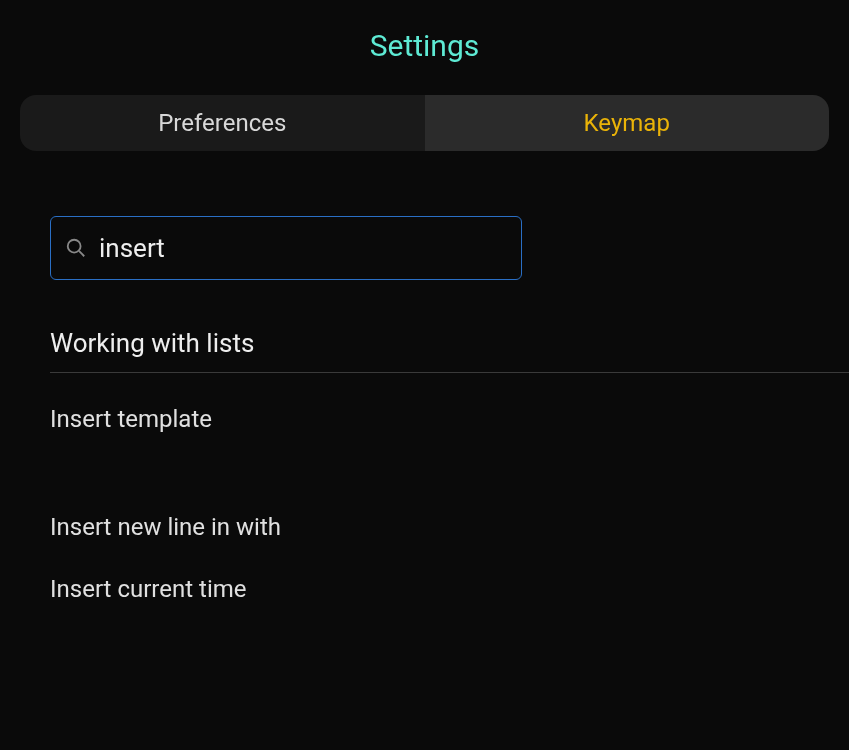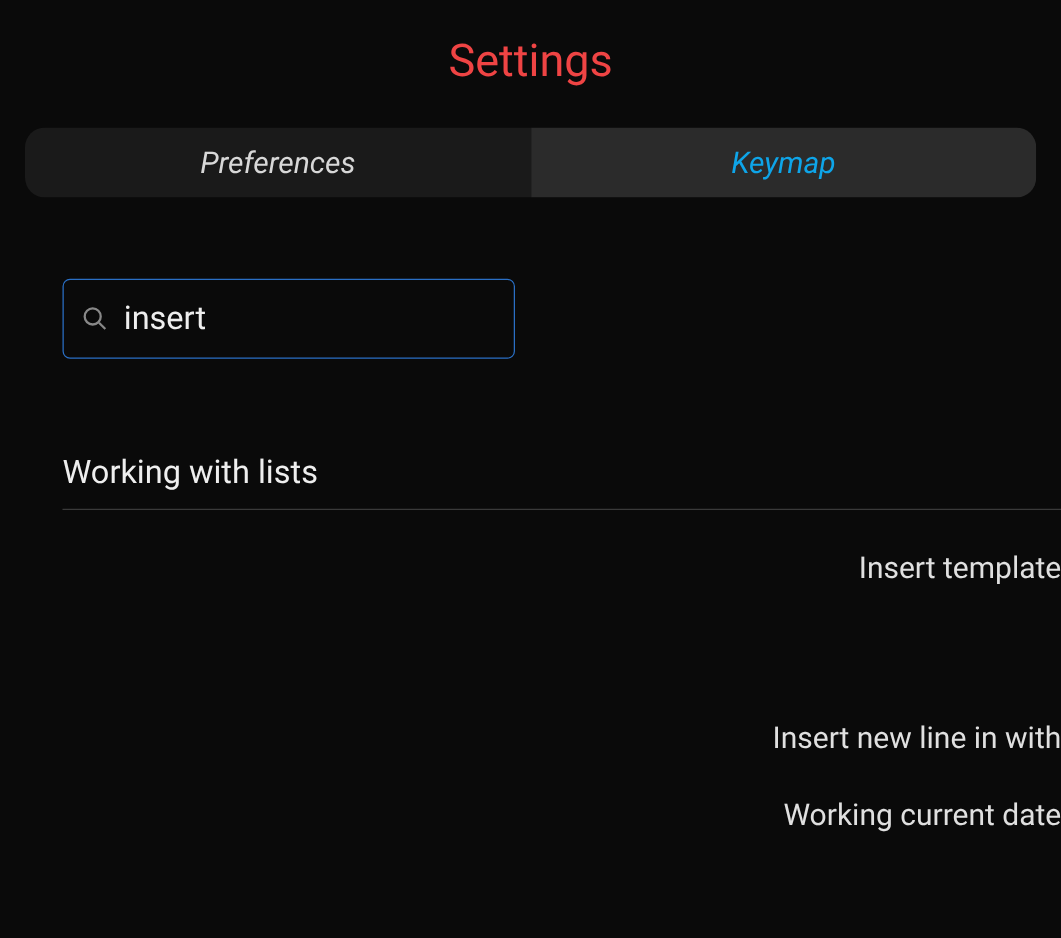--- a/index.html
+++ b/index.html
@@ -12,59 +12,58 @@
       background-color: #0a0a0a;
       color: #e8e8e8;
       font-family: -apple-system, BlinkMacSystemFont, "Segoe UI", Roboto, Helvetica, Arial, sans-serif;
       width: 849px;
       height: 750px;
       overflow: hidden;
     }
 
     .page-title {
       text-align: center;
-      font-size: 36px;
+      font-size: 30px;
       font-weight: 400;
-      color: #ef4444;
+      color: #5eead4;
       padding: 28px 0 32px 0;
     }
 
     .tabs {
       display: flex;
       margin: 0 20px;
       border-radius: 16px;
       overflow: hidden;
-      font-style: italic;
     }
 
     .tab {
       flex: 1;
       padding: 14px 0;
       text-align: center;
       font-size: 24px;
       font-weight: 400;
       cursor: pointer;
       color: #d8d8d8;
     }
 
     .tab-inactive {
       background-color: #1a1a1a;
     }
 
     .tab-active {
       background-color: #2b2b2b;
-      color: #0ea5e9;
+      color: #eab308;
     }
 
     .content {
       padding: 65px 0 0 50px;
     }
 
     .search-box {
-      width: 362px;
+      width: 472px;
       height: 64px;
       border: 1.5px solid #2a6fc5;
       border-radius: 6px;
       display: flex;
       align-items: center;
       padding: 0 14px;
       background-color: #0a0a0a;
     }
 
     .search-icon {
@@ -86,21 +85,21 @@
       background: transparent;
       border: none;
       outline: none;
       color: #eeeeee;
       font-size: 26px;
       font-family: inherit;
       width: 100%;
     }
 
     .section {
-      margin-top: 76px;
+      margin-top: 48px;
     }
 
     .section:first-of-type {
       margin-top: 68px;
     }
 
     .section-header {
       font-size: 26px;
       font-weight: 400;
       color: #eeeeee;
@@ -108,21 +107,20 @@
       border-bottom: 1px solid #3a3a3a;
       margin-right: 0;
     }
 
     .section-item {
       font-size: 24px;
       font-weight: 400;
       color: #e0e0e0;
       padding: 18px 0 0 0;
       cursor: pointer;
-      text-align: right;
     }
 
     .section-items {
       padding-top: 14px;
     }
 
     .section-item + .section-item {
       margin-top: 16px;
     }
   </style>
@@ -151,17 +149,17 @@
   <div class="section">
     <div class="section-header">Working with lists</div>
     <div class="section-items">
       <div class="section-item">Insert template</div>
     </div>
   </div>
 
   <div class="section">
     <div class="section-items">
       <div class="section-item">Insert new line in with</div>
-      <div class="section-item">Working current date</div>
+      <div class="section-item">Insert current time</div>
     </div>
   </div>
 
 </div>
 
 </body></html>

